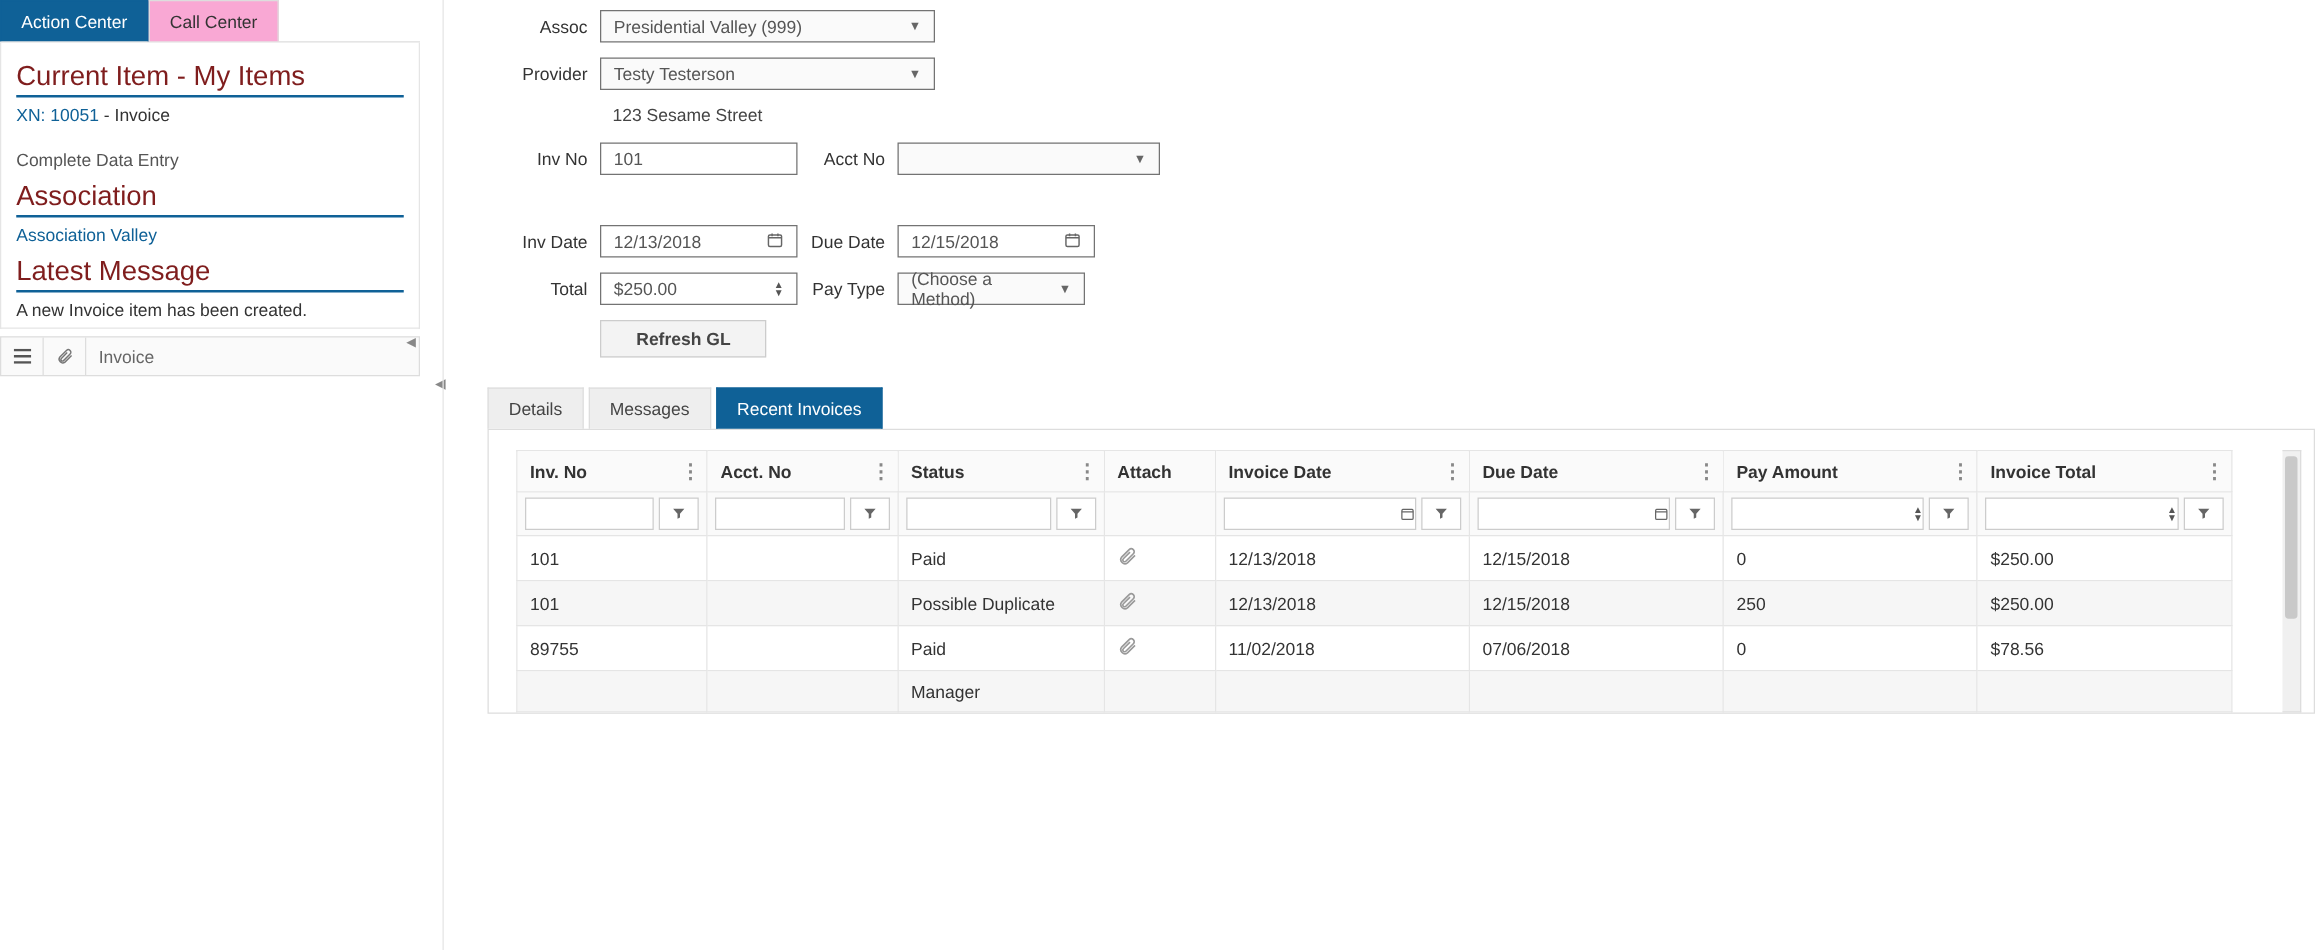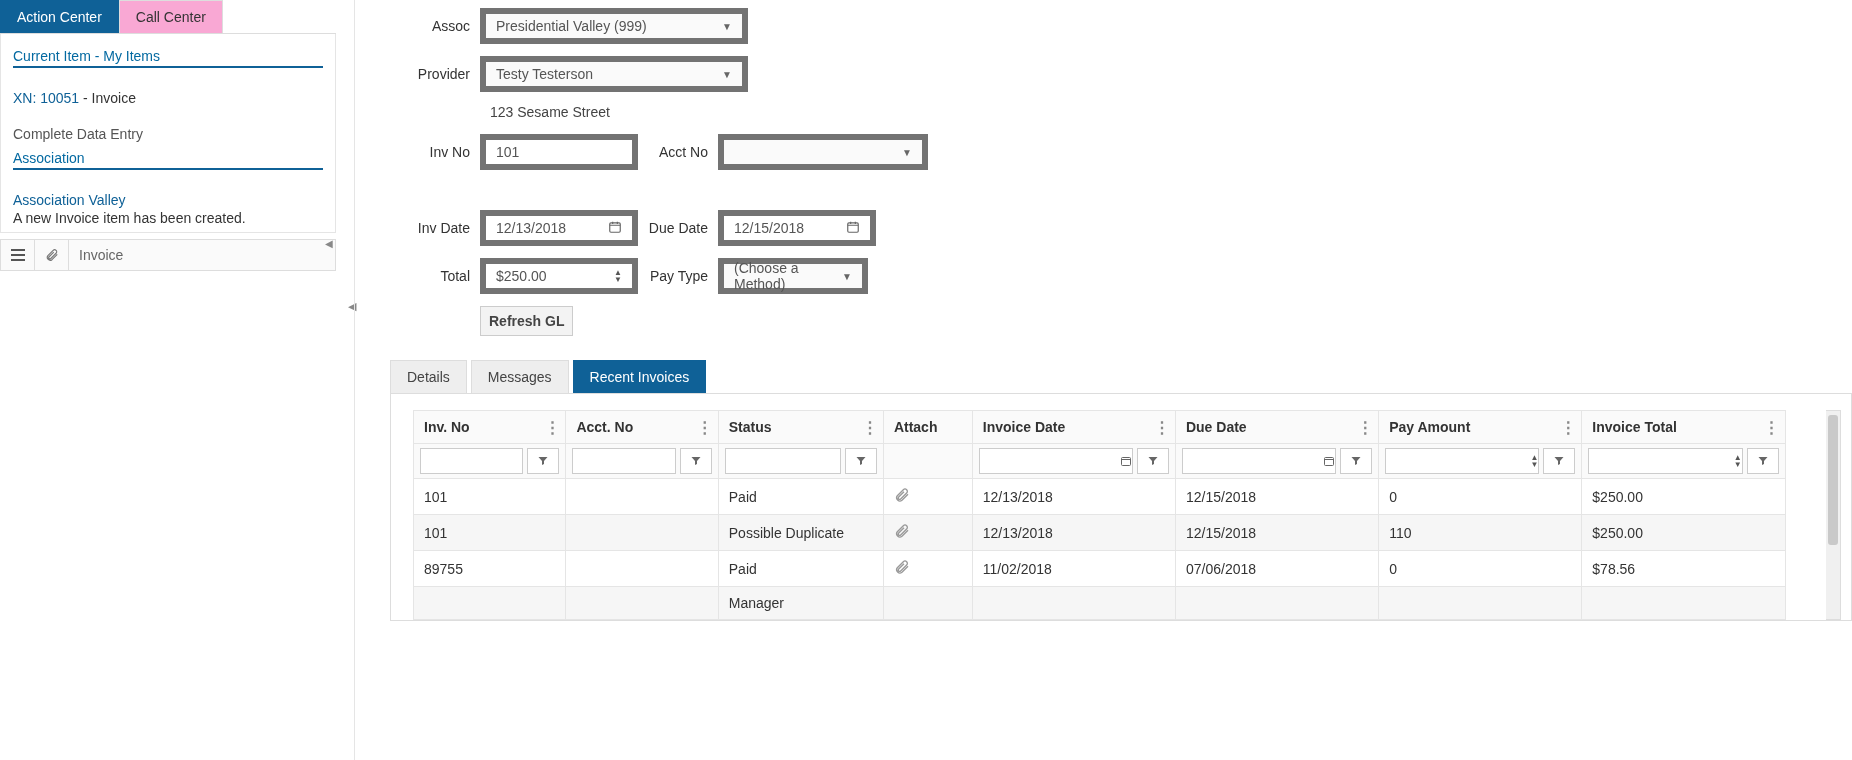--- a/index.html
+++ b/index.html
@@ -37,25 +37,25 @@
     background: #0F6197;
     color: #fff;
     border-color: #0F6197;
   }
   .left-panel {
     border: 1px solid #e5e5e5;
     border-top: none;
     padding: 8px 12px 4px;
   }
   .lp-heading {
-    font-size: 14px;
-    color: #0369a1;
+    font-size: 22px;
+    color: #7f1d1d;
     padding: 6px 0 2px;
     border-bottom: 2px solid #0F6197;
-    margin-bottom: 22px;
+    margin-bottom: 6px;
   }
   .lp-link {
     color: #0F6197;
     cursor: pointer;
   }
   .lp-line { margin: 2px 0; }
   .lp-sub { color: #555; margin-top: 20px; }
   .left-toolbar {
     display: flex;
     align-items: center;
@@ -121,21 +121,21 @@
     align-items: center;
     margin-bottom: 12px;
   }
   .form-label {
     width: 90px;
     text-align: right;
     padding-right: 10px;
     color: #333;
   }
   .select, .textbox, .datebox, .numbox, .combo {
-    border: 6px solid #737373;
+    border: 1px solid #737373;
     background: #fafafa;
     height: 18px;
     display: flex;
     align-items: center;
     padding: 12px 10px;
     color: #555;
   }
   .select { width: 268px; justify-content: space-between; cursor: pointer;}
   .select.narrow { width: 210px; }
   .textbox, .numbox { width: 158px; background:#fff; }
@@ -143,21 +143,21 @@
   .datebox { width: 158px; justify-content: space-between; background:#fff; }
   .combo { width: 150px; justify-content: space-between; cursor:pointer;}
   .label-inline {
     width: 80px;
     text-align: right;
     padding: 0 10px;
   }
   .btn {
     border: 1px solid #ccc;
     background: #f3f3f3;
-    padding: 6px 8px;
+    padding: 6px 28px;
     cursor: pointer;
     font-weight: 600;
     color:#444;
   }
   .addr { margin: 0 0 14px 100px; color:#444;}
 
   .caret { font-size: 10px; color:#666; }
 
   
   .tabs {
@@ -281,20 +281,21 @@
     <div class="left-panel">
       <div class="lp-heading">Current Item - My Items</div>
       <div class="lp-line">
         <span class="lp-link">XN: 10051</span><span> - Invoice</span>
       </div>
       <div class="lp-line lp-sub">Complete Data Entry</div>
 
       <div class="lp-heading">Association</div>
       <div class="lp-line"><span class="lp-link">Association Valley</span></div>
 
+      <div class="lp-heading">Latest Message</div>
       <div class="lp-line">A new Invoice item has been created.</div>
     </div>
     <div class="left-toolbar">
       <div class="tb-btn">
         <svg width="14" height="12" viewBox="0 0 14 12">
             <path d="M0 1h14M0 6h14M0 11h14" stroke="#555" stroke-width="2"></path>
           </svg>
       </div>
       <div class="tb-btn">
         <svg width="14" height="14" viewBox="0 0 24 24">
@@ -519,21 +520,21 @@
               </tr>
               <tr class="alt">
                 <td>101</td>
                 <td></td>
                 <td>Possible Duplicate</td>
                 <td class="attach-cell"><svg width="16" height="16" viewBox="0 0 24 24">
                     <path d="M21 11l-9 9a5 5 0 01-7-7l9-9a3.5 3.5 0 015 5l-9 9a2 2 0 01-3-3l8-8" fill="none" stroke="#999" stroke-width="2"></path>
                   </svg></td>
                 <td>12/13/2018</td>
                 <td>12/15/2018</td>
-                <td class="num-cell">110</td>
+                <td class="num-cell">250</td>
                 <td class="num-cell">$250.00</td>
               </tr>
               <tr>
                 <td>89755</td>
                 <td></td>
                 <td>Paid</td>
                 <td class="attach-cell"><svg width="16" height="16" viewBox="0 0 24 24">
                     <path d="M21 11l-9 9a5 5 0 01-7-7l9-9a3.5 3.5 0 015 5l-9 9a2 2 0 01-3-3l8-8" fill="none" stroke="#999" stroke-width="2"></path>
                   </svg></td>
                 <td>11/02/2018</td>

